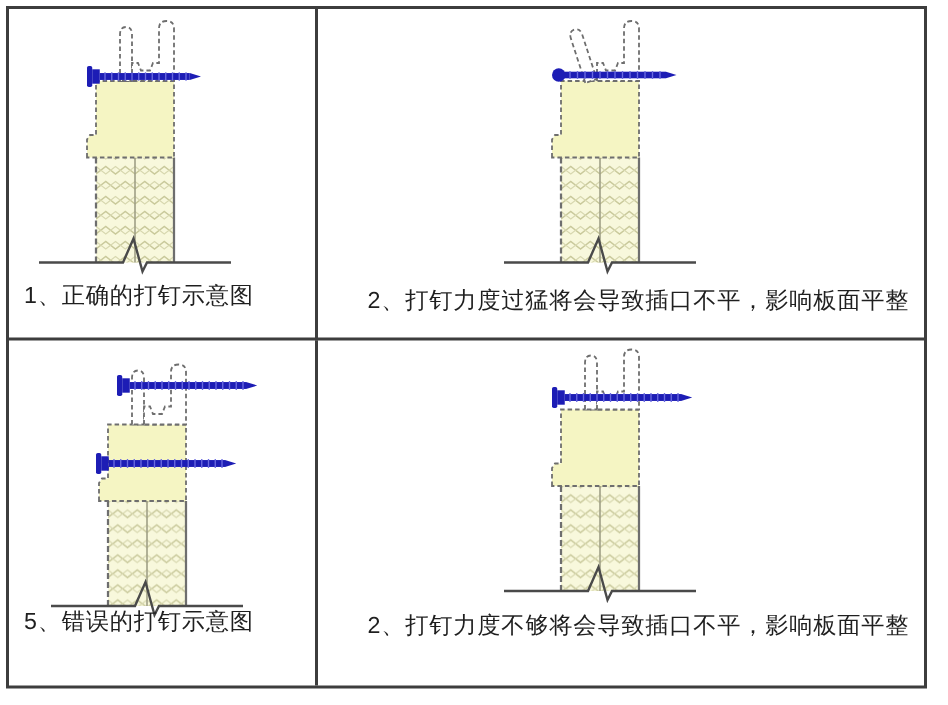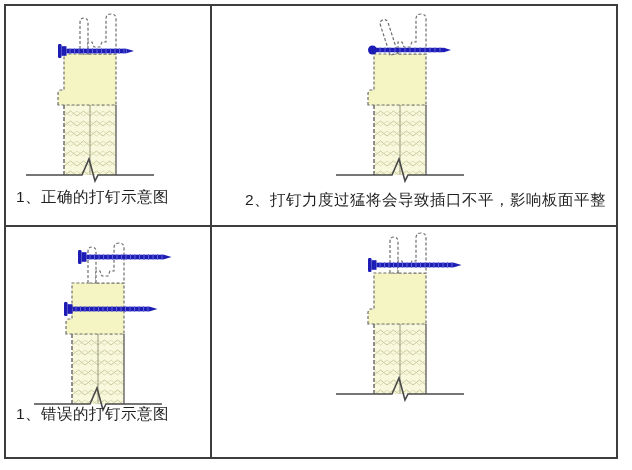--- a/index.html
+++ b/index.html
@@ -121,28 +121,29 @@
         <use href="#panelBase"></use>
         <use href="#prongL"></use>
         <use href="#prongR"></use>
         <g>
           <use href="#screwLong" transform="translate(58,20)"></use>
         </g>
         <g>
           <use href="#screwLong" transform="translate(44,72)"></use>
         </g>
       </svg>
-      <div class="cap">1、错误的打钉示意图</div>
+      <div class="cap">5、错误的打钉示意图</div>
     </div>
 
     <div class="cell br">
       <svg class="diag" viewBox="0 0 160 180">
         <use href="#panelBase"></use>
         <use href="#prongL"></use>
         <use href="#prongR"></use>
         <g>
           <use href="#screwLong" transform="translate(46,38)"></use>
         </g>
       </svg>
+      <div class="cap">2、打钉力度不够将会导致插口不平，影响板面平整</div>
     </div>
 
   </div>
 </div>
 
 </body></html>

